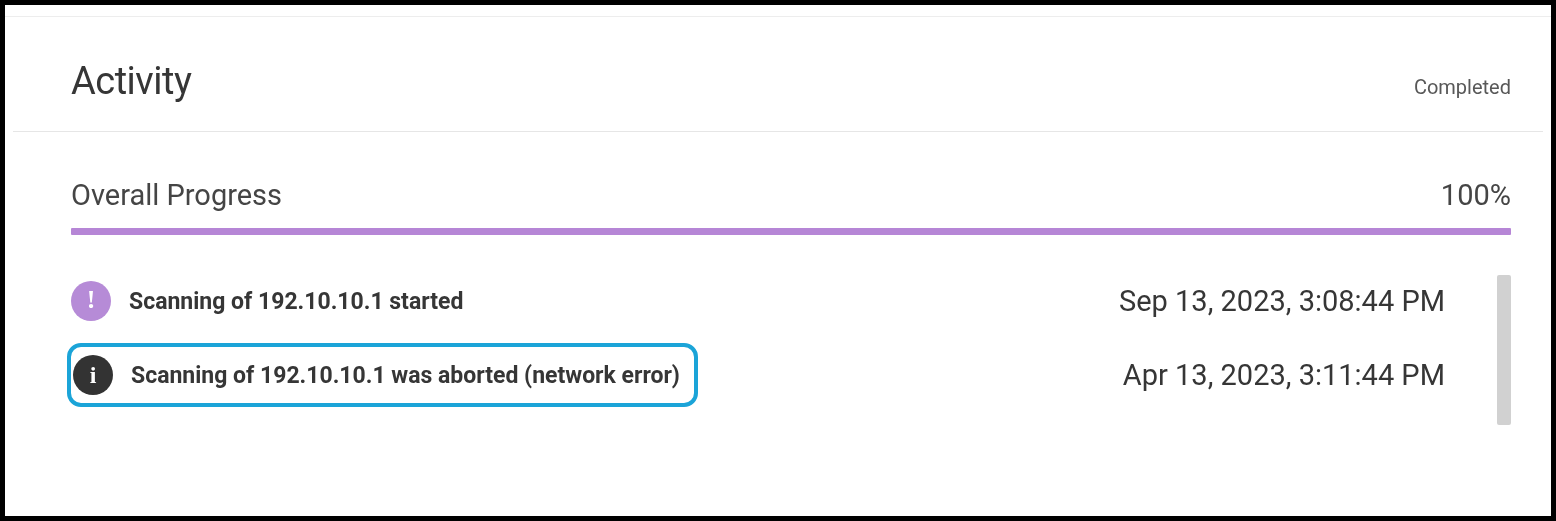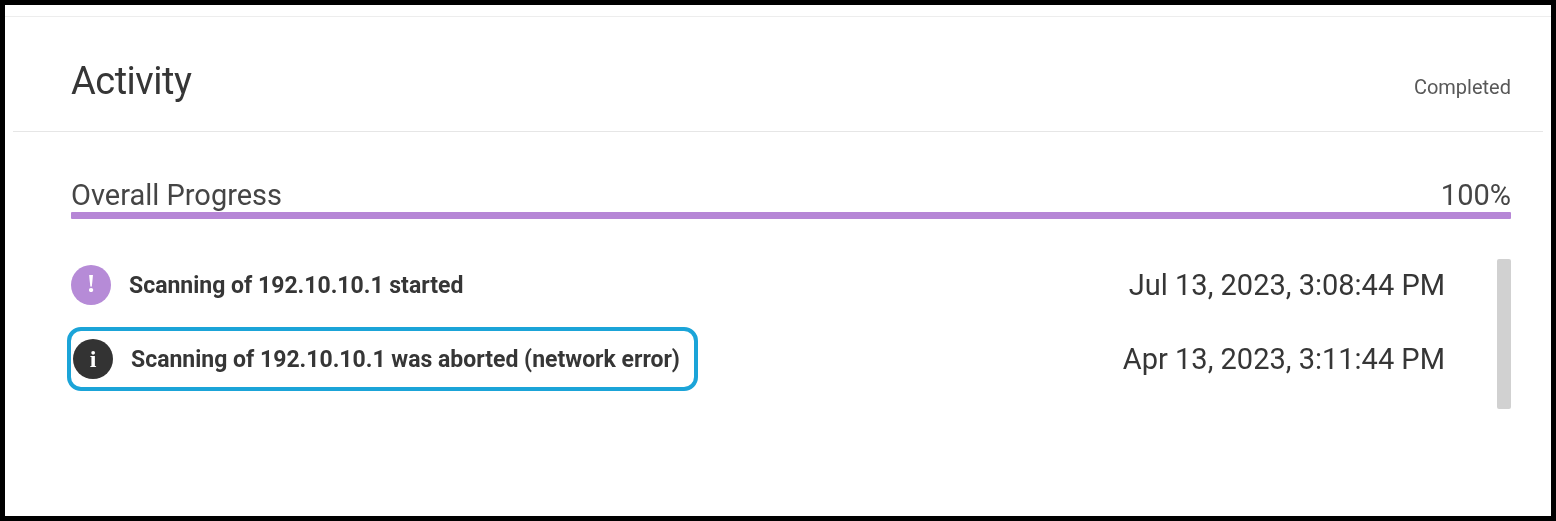--- a/index.html
+++ b/index.html
@@ -47,20 +47,21 @@
       background: #e6e6e6;
       margin: 0 8px;
     }
     .progress-section {
       padding-top: 46px;
     }
     .progress-row {
       display: flex;
       justify-content: space-between;
       align-items: flex-start;
+      padding-bottom: 16px;
     }
     .progress-label {
       font-size: 29px;
       font-weight: 400;
       color: #454545;
     }
     .progress-value {
       font-size: 29px;
       font-weight: 400;
       color: #454545;
@@ -176,21 +177,21 @@
   <div class="events-section">
     <div class="scrollbar-indicator"></div>
 
     <div class="event-row">
       <div class="event-left">
         <div class="icon-circle icon-purple">
           <span class="icon-glyph-exclaim">!</span>
         </div>
         <div class="event-text">Scanning of 192.10.10.1 started</div>
       </div>
-      <div class="event-time">Jul 13, 2023, 3:08:44 PM</div>
+      <div class="event-time">Sep 13, 2023, 3:08:44 PM</div>
     </div>
 
     <div class="event-row event-row-2">
       <div class="event-left">
         <div class="highlight-box">
           <div class="icon-circle icon-dark">
             <span class="icon-glyph-info">i</span>
           </div>
           <div class="event-text">Scanning of 192.10.10.1 was aborted (network error)</div>
         </div>

